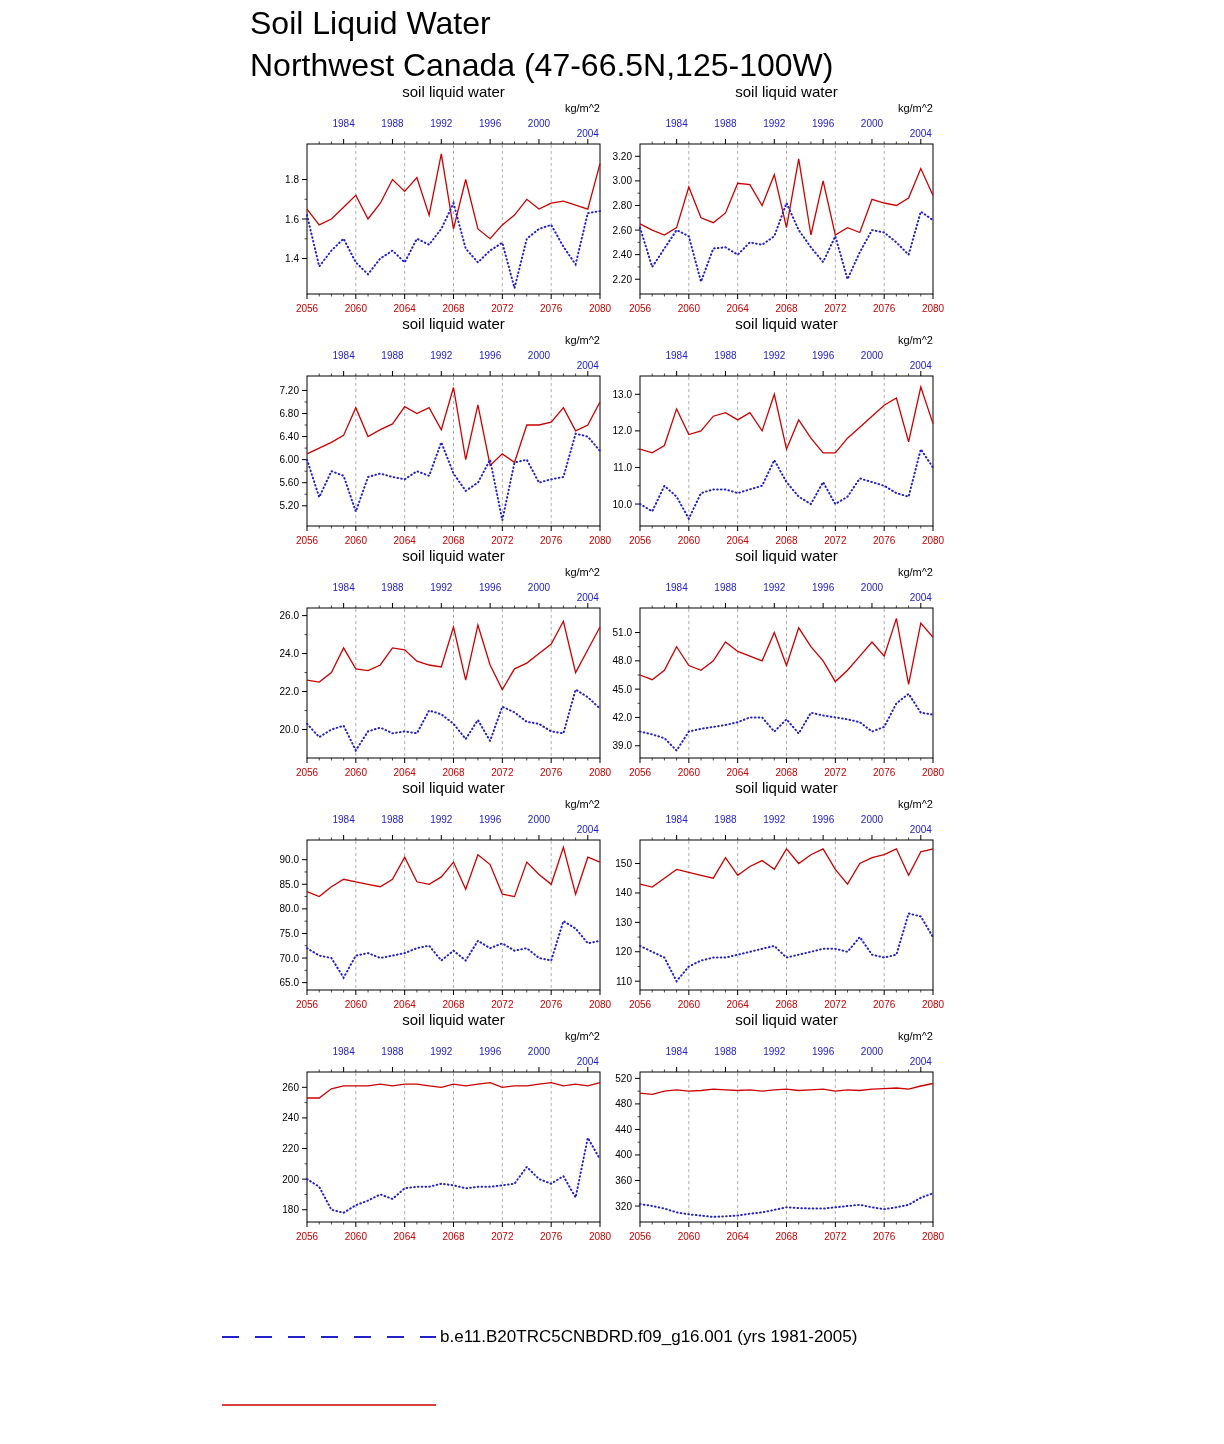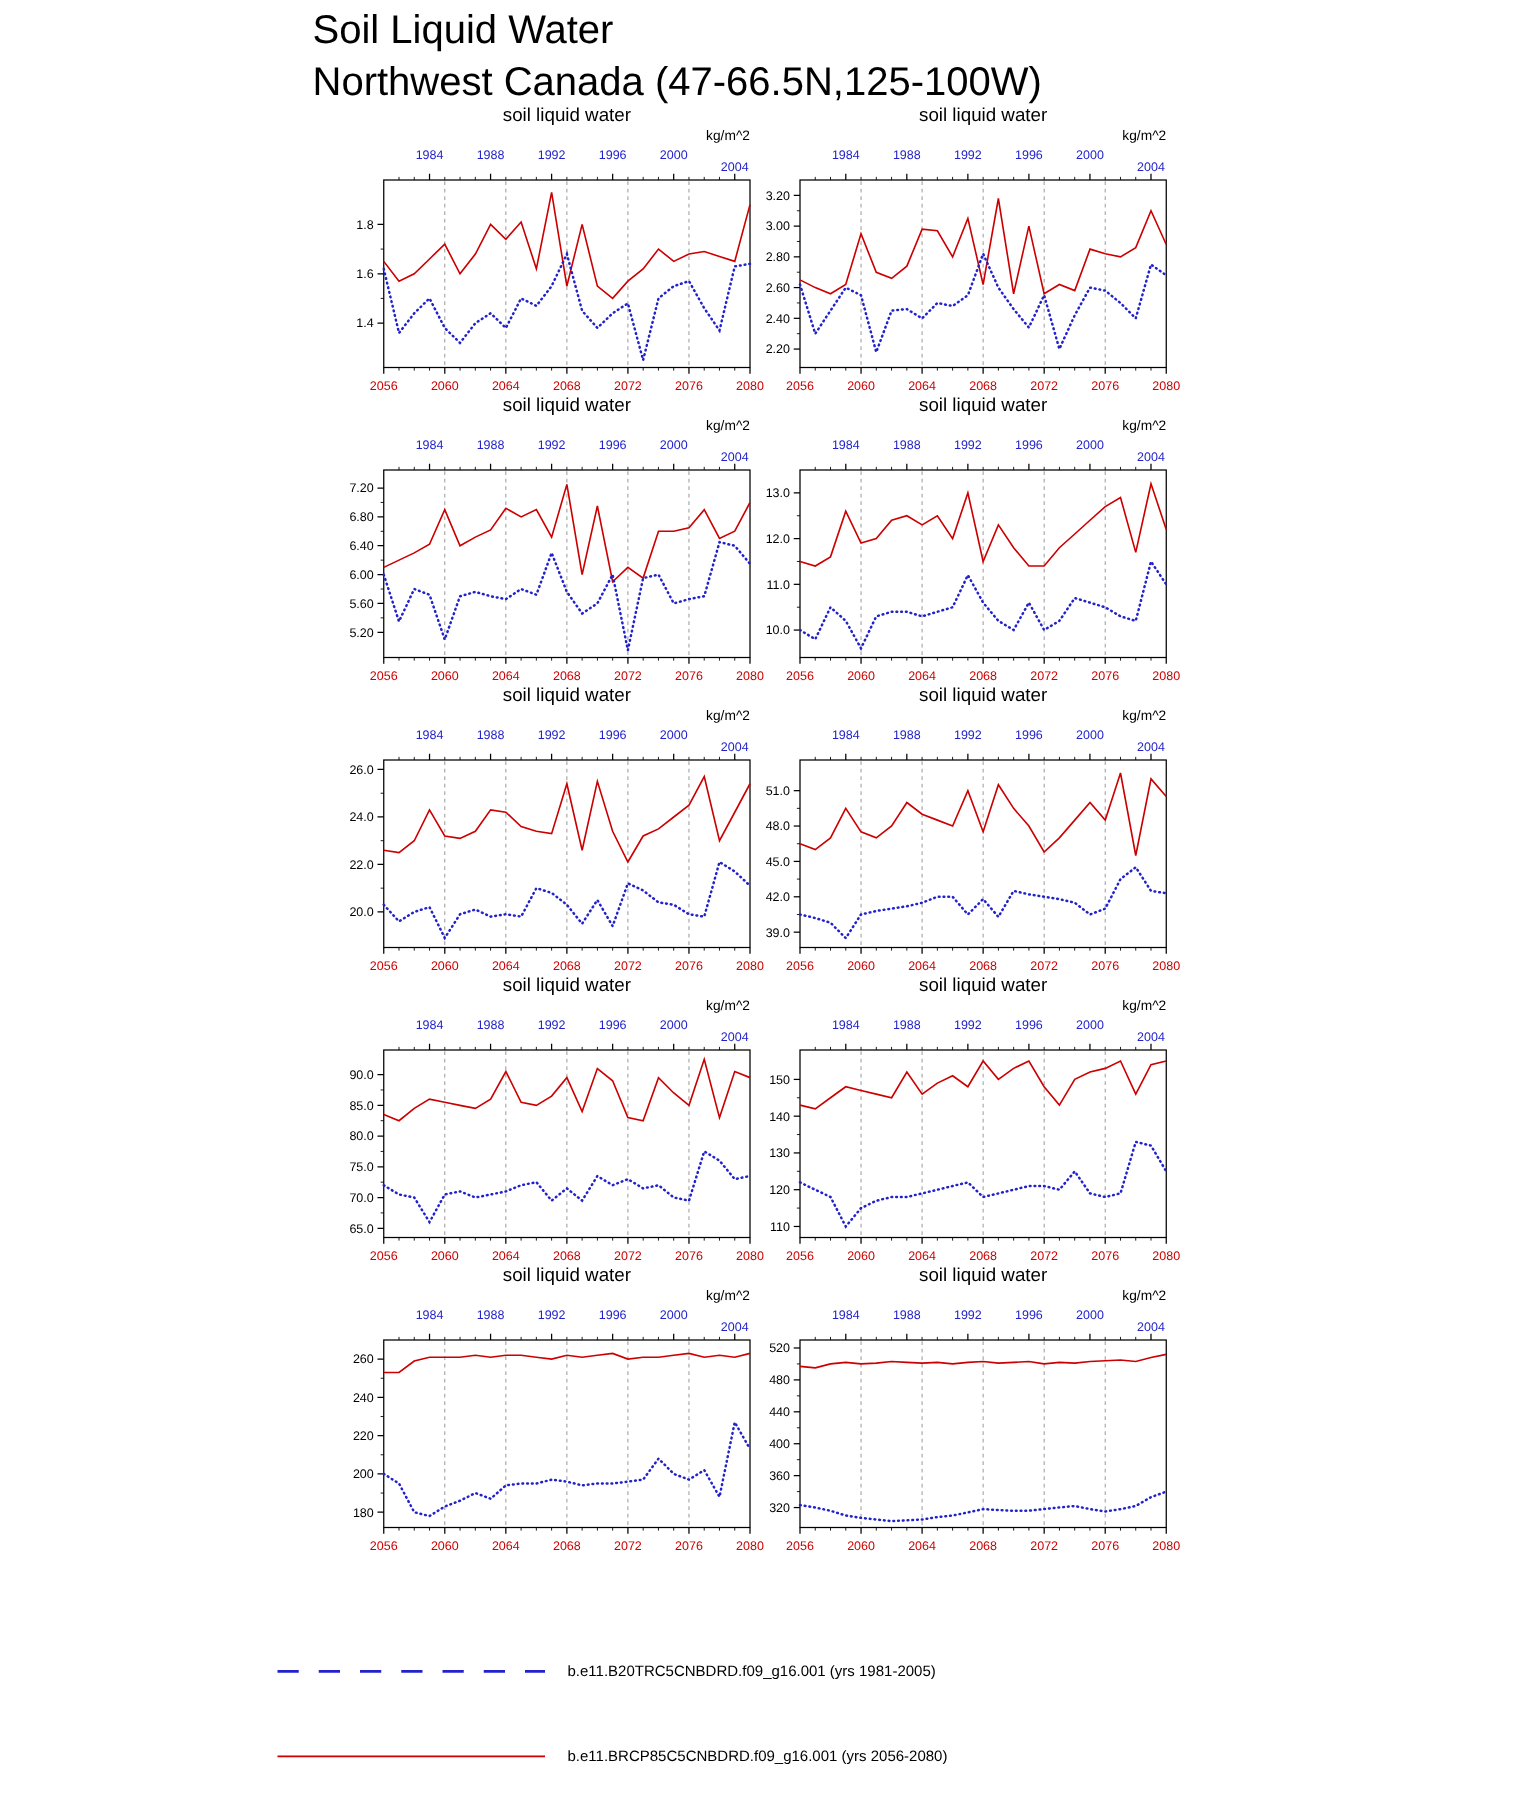--- a/index.html
+++ b/index.html
@@ -5,21 +5,21 @@
   html,body { margin:0; padding:0; }
   body {
     width:1224px; height:1444px; position:relative; overflow:hidden;
     background:#ffffff; font-family:"Liberation Sans", sans-serif; color:#000;
   }
   .main-title { position:absolute; left:250px; top:2px; }
   .main-title div { font-size:32px; line-height:42px; color:#000; white-space:nowrap; }
   #charts { position:absolute; left:0; top:0; width:1224px; height:1270px; }
   .panel { position:absolute; width:360px; height:238px; }
   .legend-row { position:absolute; left:218px; display:flex; align-items:center; height:22px; }
-  .legend-label { margin-left:14px; font-size:12px; color:#000; white-space:nowrap; }
+  .legend-label { font-size:17px; color:#000; white-space:nowrap; }
   svg text { font-family:"Liberation Sans", sans-serif; }
 </style>
 </head>
 <body>
 
 <div class="main-title">
   <div>Soil Liquid Water</div>
   <div>Northwest Canada (47-66.5N,125-100W)</div>
 </div>
 
@@ -900,14 +900,13 @@
   <svg width="222" height="20">
     <line x1="4" y1="10" x2="218" y2="10" stroke-width="2.2" stroke-dasharray="17,16" stroke="#2222cc"></line>
   </svg>
   <span class="legend-label">b.e11.B20TRC5CNBDRD.f09_g16.001 (yrs 1981-2005)</span>
 </div>
 
 <div class="legend-row" style="top:1394px">
   <svg width="222" height="20">
     <line x1="4" y1="10" x2="218" y2="10" stroke-width="1.4" stroke="#cc0000"></line>
   </svg>
-  <span class="legend-label">b.e11.BRCP85C5CNBDRD.f09_g16.001 (yrs 2056-2080)</span>
 </div>
 
 </body></html>

